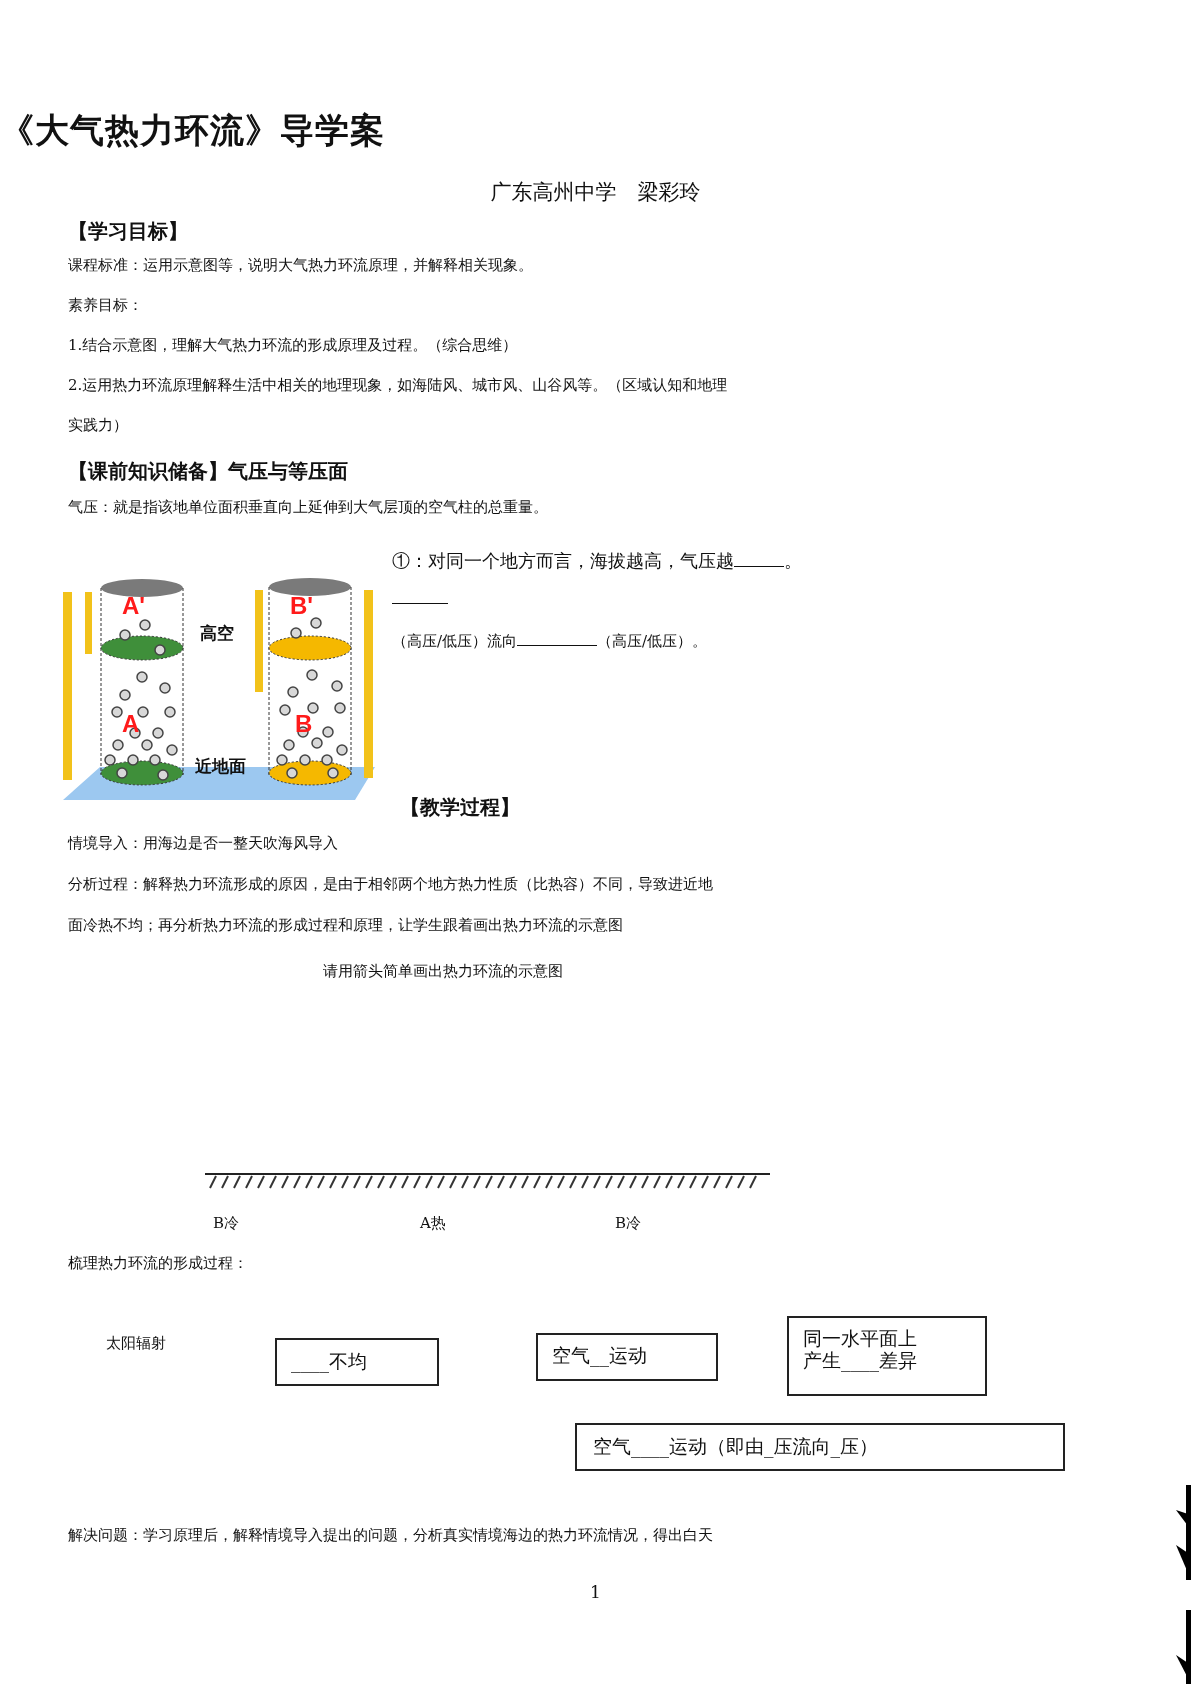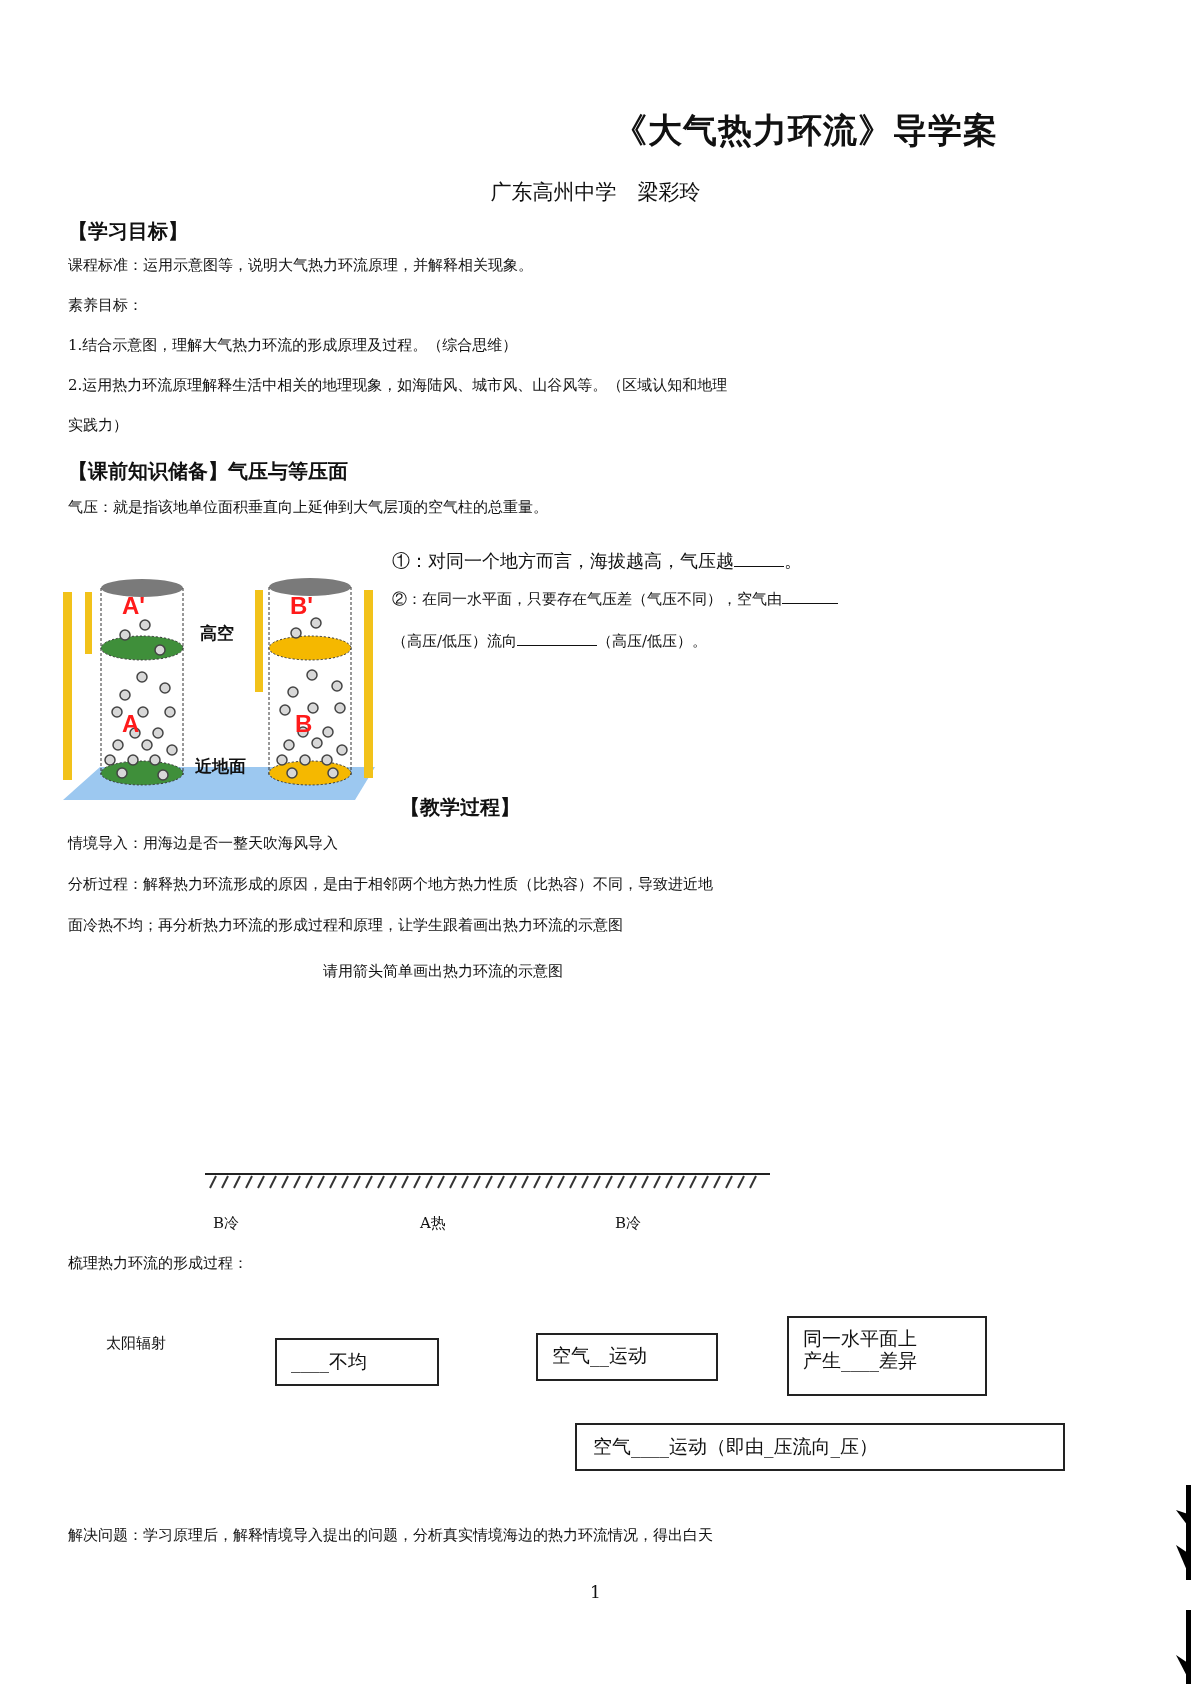--- a/index.html
+++ b/index.html
@@ -1,19 +1,19 @@
 <!DOCTYPE html>
 <html><head>
 <meta charset="utf-8">
 <style>
   html, body { margin: 0; padding: 0; background: #ffffff; }
   body { width: 1191px; height: 1684px; position: relative; overflow: hidden;
          font-family: "DejaVu Serif", "Liberation Serif", serif; color: #111; }
   .abs { position: absolute; white-space: nowrap; }
-  .title { left: 0; width: 998px; top: 108px; text-align: right; font-size: 34px; font-weight: bold;
+  .title { left: 0; width: 998px; top: 108px; text-align: left; font-size: 34px; font-weight: bold;
            font-family: "DejaVu Sans", "Liberation Sans", sans-serif; letter-spacing: 1px; }
   .author { left: 0; width: 1191px; top: 178px; text-align: center; font-size: 21px; }
   .heading { font-size: 20px; font-weight: bold; font-family: "DejaVu Sans", "Liberation Sans", sans-serif; }
   .body { font-size: 15px; }
   .small { font-size: 18px; }
   .blank { display: inline-block; border-bottom: 1px solid #111; height: 1.0em; vertical-align: baseline; }
   .box { position: absolute; border: 2px solid #222; background: #fff; font-size: 19px; }
   .box span { position: absolute; white-space: nowrap; }
   .ground { position: absolute; left: 205px; top: 1172px; width: 565px; height: 18px; }
   .pageno { left: 0; width: 1191px; top: 1582px; text-align: center; font-size: 17px; }
@@ -31,21 +31,21 @@
 <div class="abs body" style="left:68px; top:376px;">2.运用热力环流原理解释生活中相关的地理现象，如海陆风、城市风、山谷风等。（区域认知和地理</div>
 <div class="abs body" style="left:68px; top:416px;">实践力）</div>
 
 <div class="abs heading" style="left:68px; top:458px;">【课前知识储备】气压与等压面</div>
 <div class="abs body" style="left:68px; top:498px;">气压：就是指该地单位面积垂直向上延伸到大气层顶的空气柱的总重量。</div>
 
 <div class="abs small" style="left:392px; top:548px;">
   <span>①：对同一个地方而言，海拔越高，气压越</span><span class="blank" style="width:50px;"></span><span>。</span>
 </div>
 <div class="abs body" style="left:392px; top:588px;">
-  <span>②：在同一水平面，只要存在气压差（气压不同），空气由</span><span class="blank" style="width:56px;"></span>
+  <span class="blank" style="width:56px;"></span>
 </div>
 <div class="abs body" style="left:392px; top:630px;">
   <span>（高压/低压）流向</span><span class="blank" style="width:80px;"></span><span>（高压/低压）。</span>
 </div>
 
 <div class="abs" style="left:55px; top:570px; width:330px; height:240px;">
   <svg width="330" height="240" viewBox="0 0 330 240">
 
     <polygon points="45,197 320,197 300,230 8,230" fill="#9cc8f0"></polygon>
 

